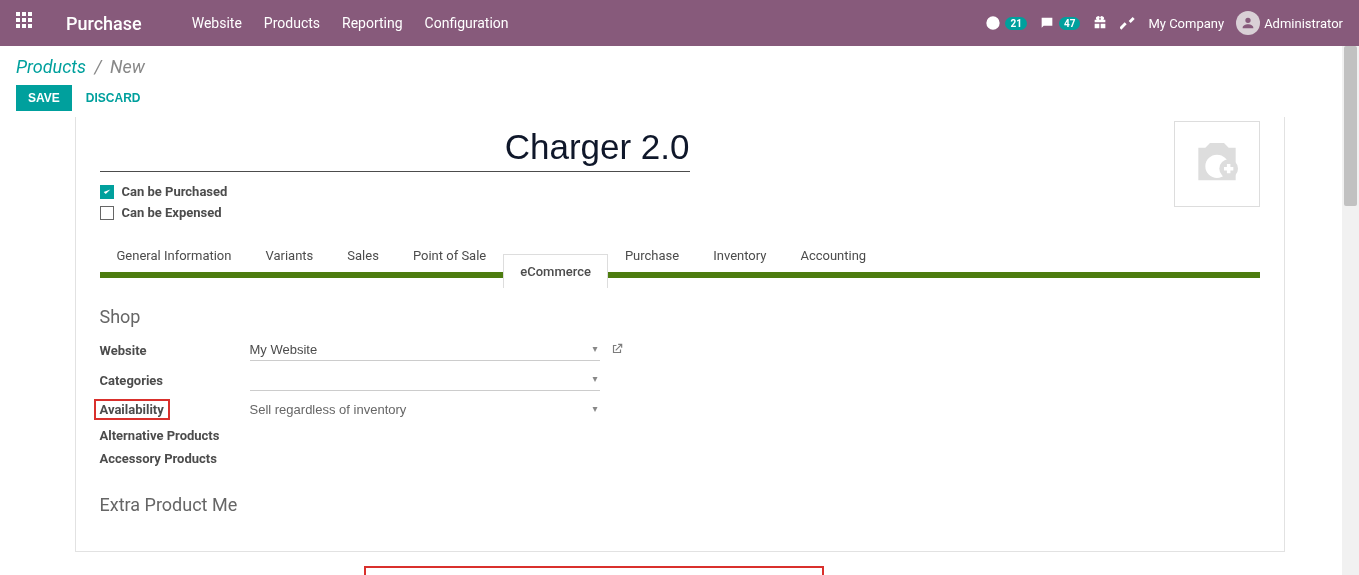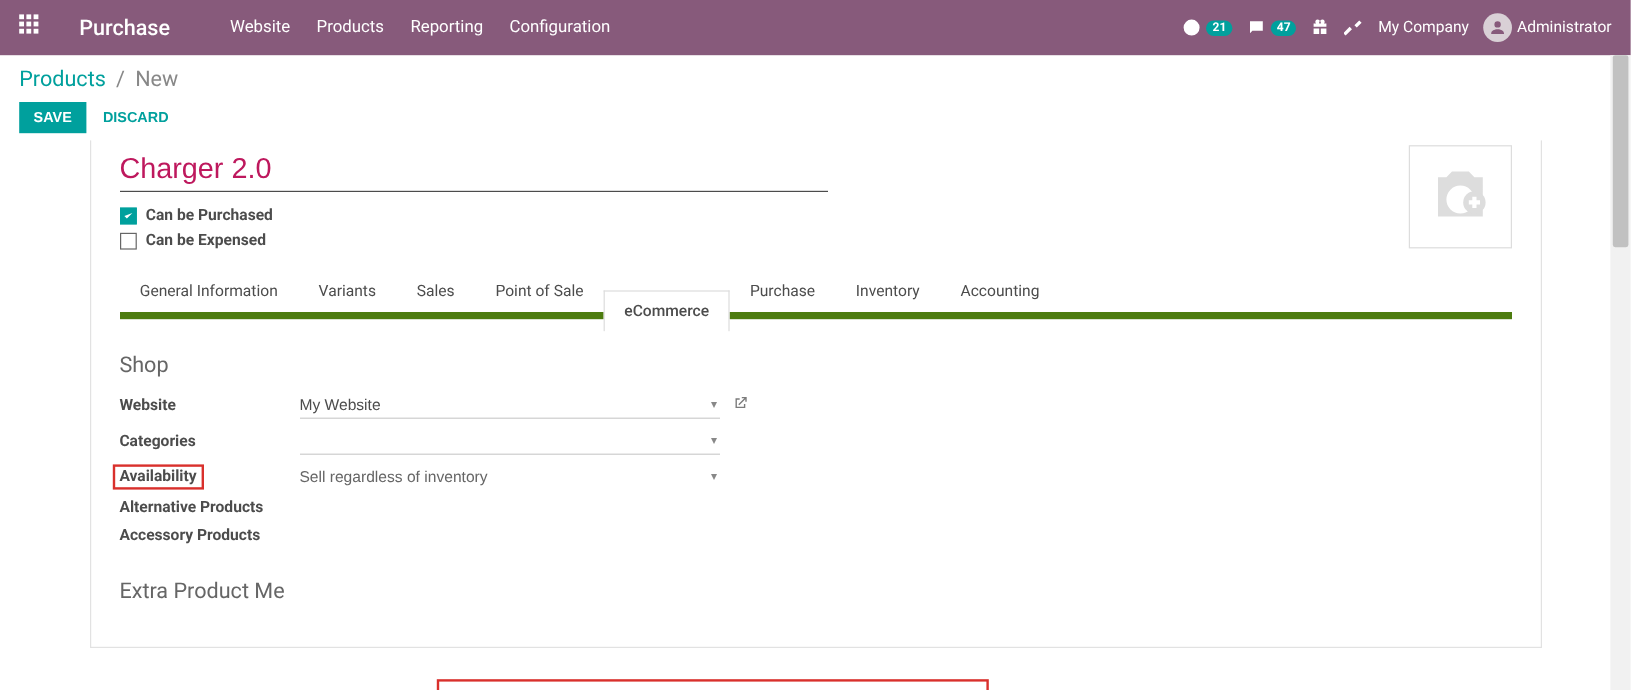--- a/index.html
+++ b/index.html
@@ -37,32 +37,32 @@
   .nav-menu a { color:#fff; text-decoration:none; cursor:pointer; }
   .nav-right { margin-left:auto; display:flex; align-items:center; gap:12px; font-size:13px; }
   .nav-icon-wrap { display:flex; align-items:center; gap:4px; cursor:pointer; }
   .badge { background:#00a09d; color:#fff; font-size:10px; padding:1px 5px; border-radius:8px; font-weight:bold; }
   .nav-clock, .nav-chat, .nav-gift, .nav-wrench { width:16px; height:16px; fill:#fff; }
   .avatar-circle { width:24px; height:24px; border-radius:50%; background:#d9d0d6; display:flex; align-items:center; justify-content:center; }
   .avatar-circle svg { width:16px; height:16px; fill:#875a7b; }
 
   
   .control-panel { padding: 10px 16px 6px 16px; }
-  .breadcrumb { font-size: 18px; margin-bottom: 8px; }
+  .breadcrumb { font-size: 18px; margin-bottom: 8px; font-style: italic; }
   .breadcrumb a { color:#00a09d; text-decoration:none; cursor:pointer; }
   .breadcrumb .sep { color:#888; margin:0 4px; }
   .breadcrumb .current { color:#888; }
   .cp-buttons { display:flex; gap:14px; align-items:center; }
   .btn-primary { background:#00a09d; color:#fff; border:none; padding:6px 12px; font-weight:bold; font-size:12px; cursor:pointer; }
   .btn-link { color:#00a09d; background:none; border:none; font-weight:bold; font-size:12px; cursor:pointer; }
 
   
   .sheet-wrap { padding: 0 16px; }
   .sheet { background:#fff; border:1px solid #e2e2e2; border-top:none; max-width: 1210px; margin:0 auto; padding: 8px 24px 24px 24px; position:relative; }
-  .product-title { font-size:24px; color:#be185d; border:none; border-bottom:1px solid #4c4c4c; width:590px; padding:2px 0 4px 0; outline:none; margin-bottom:12px; }
+  .product-title { font-size:35px; color:#0f172a; border:none; border-bottom:1px solid #4c4c4c; width:590px; padding:2px 0 4px 0; outline:none; margin-bottom:12px;text-align:right; }
   .checkbox-row { display:flex; align-items:center; gap:8px; margin-bottom:6px; font-size:13px; font-weight:bold; color:#4c4c4c; }
   .cbox { width:14px; height:14px; border:1px solid #666; display:inline-flex; align-items:center; justify-content:center; cursor:pointer; }
   .cbox.checked { background:#00a09d; border-color:#00a09d; }
   .cbox.checked svg { width:10px; height:10px; fill:#fff; }
 
   .image-box { position:absolute; top:4px; right:24px; width:86px; height:86px; border:1px solid #ddd; display:flex; align-items:center; justify-content:center; cursor:pointer; }
   .image-box svg { width:56px; height:56px; fill:#ddd; }
 
   .tabs { display:flex; border-bottom:6px solid #4d7c0f; margin-top:18px; }
   .tab { padding:9px 16px; border:1px solid transparent; border-bottom:none; cursor:pointer; color:#4c4c4c; font-size:13px; }

